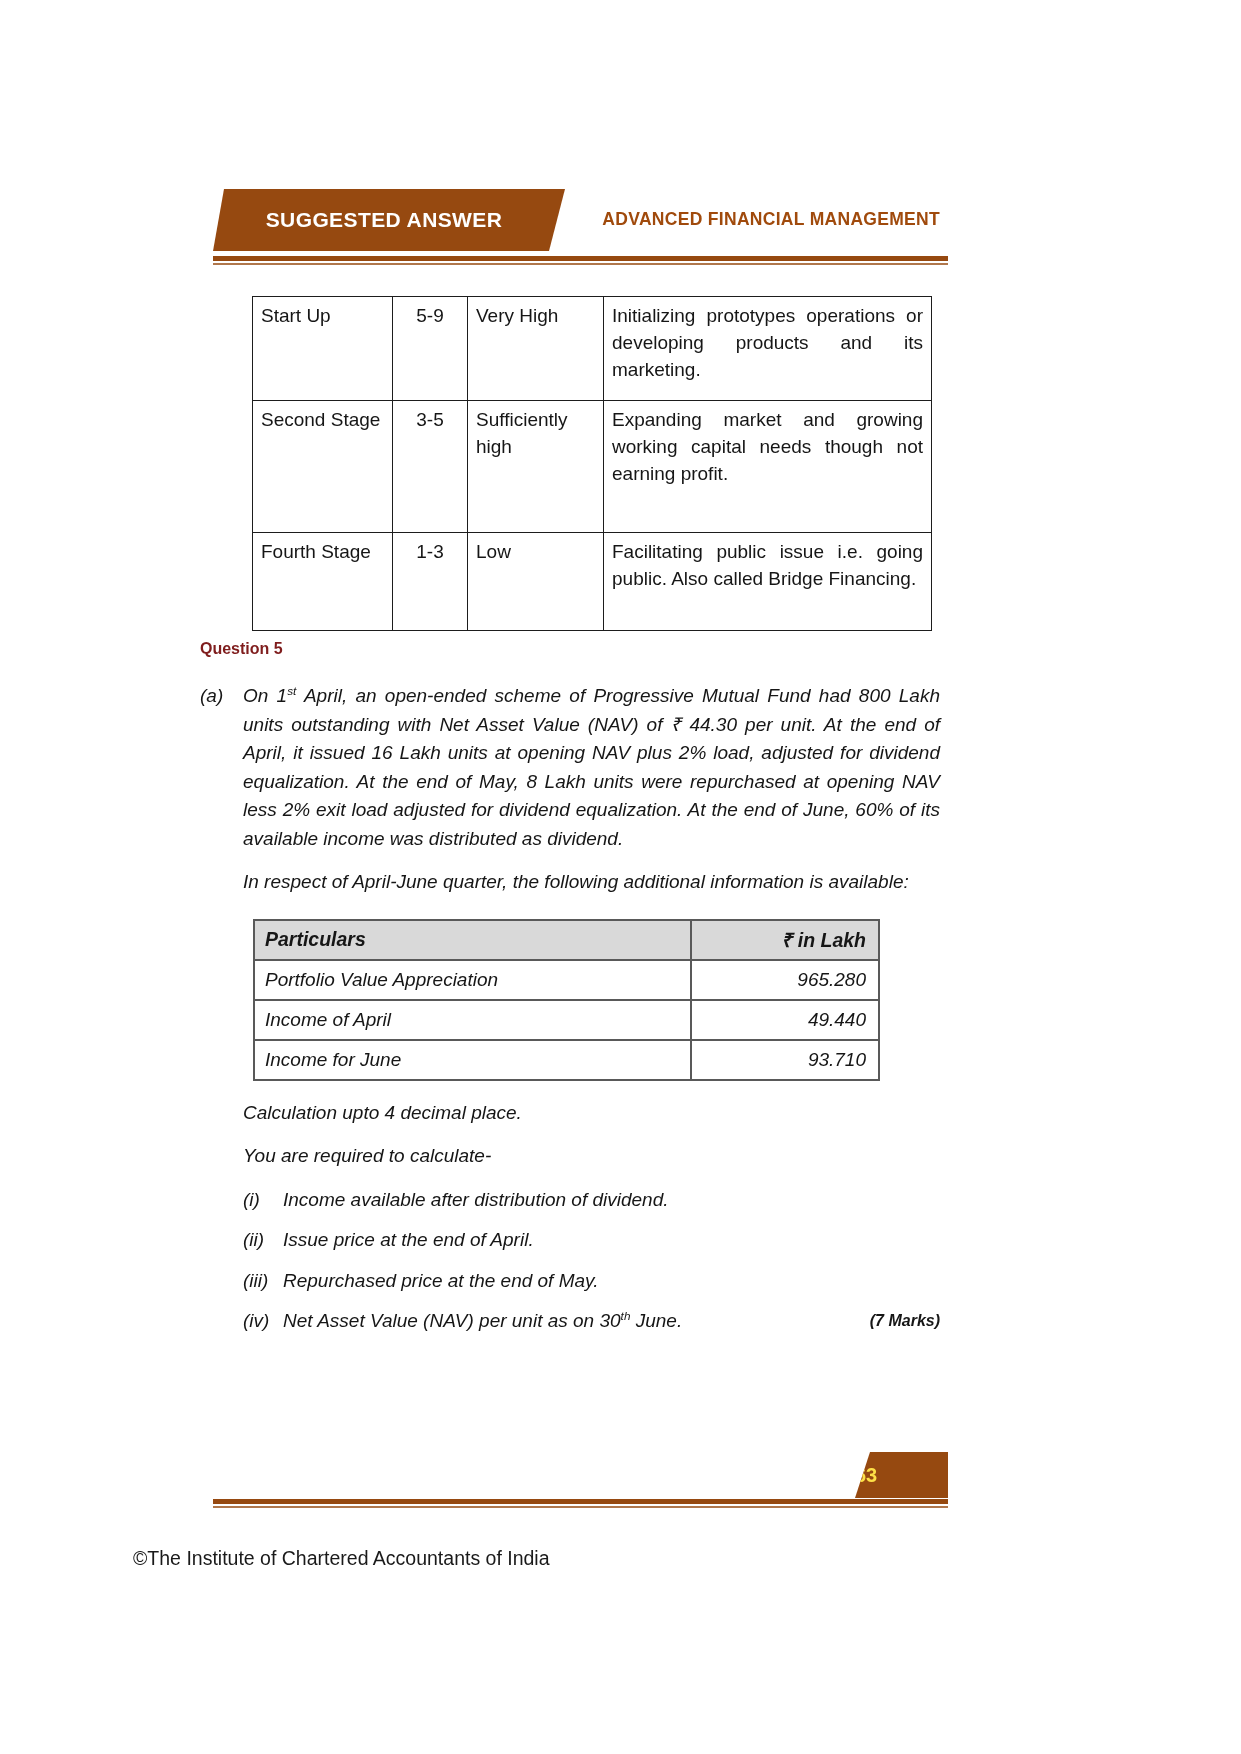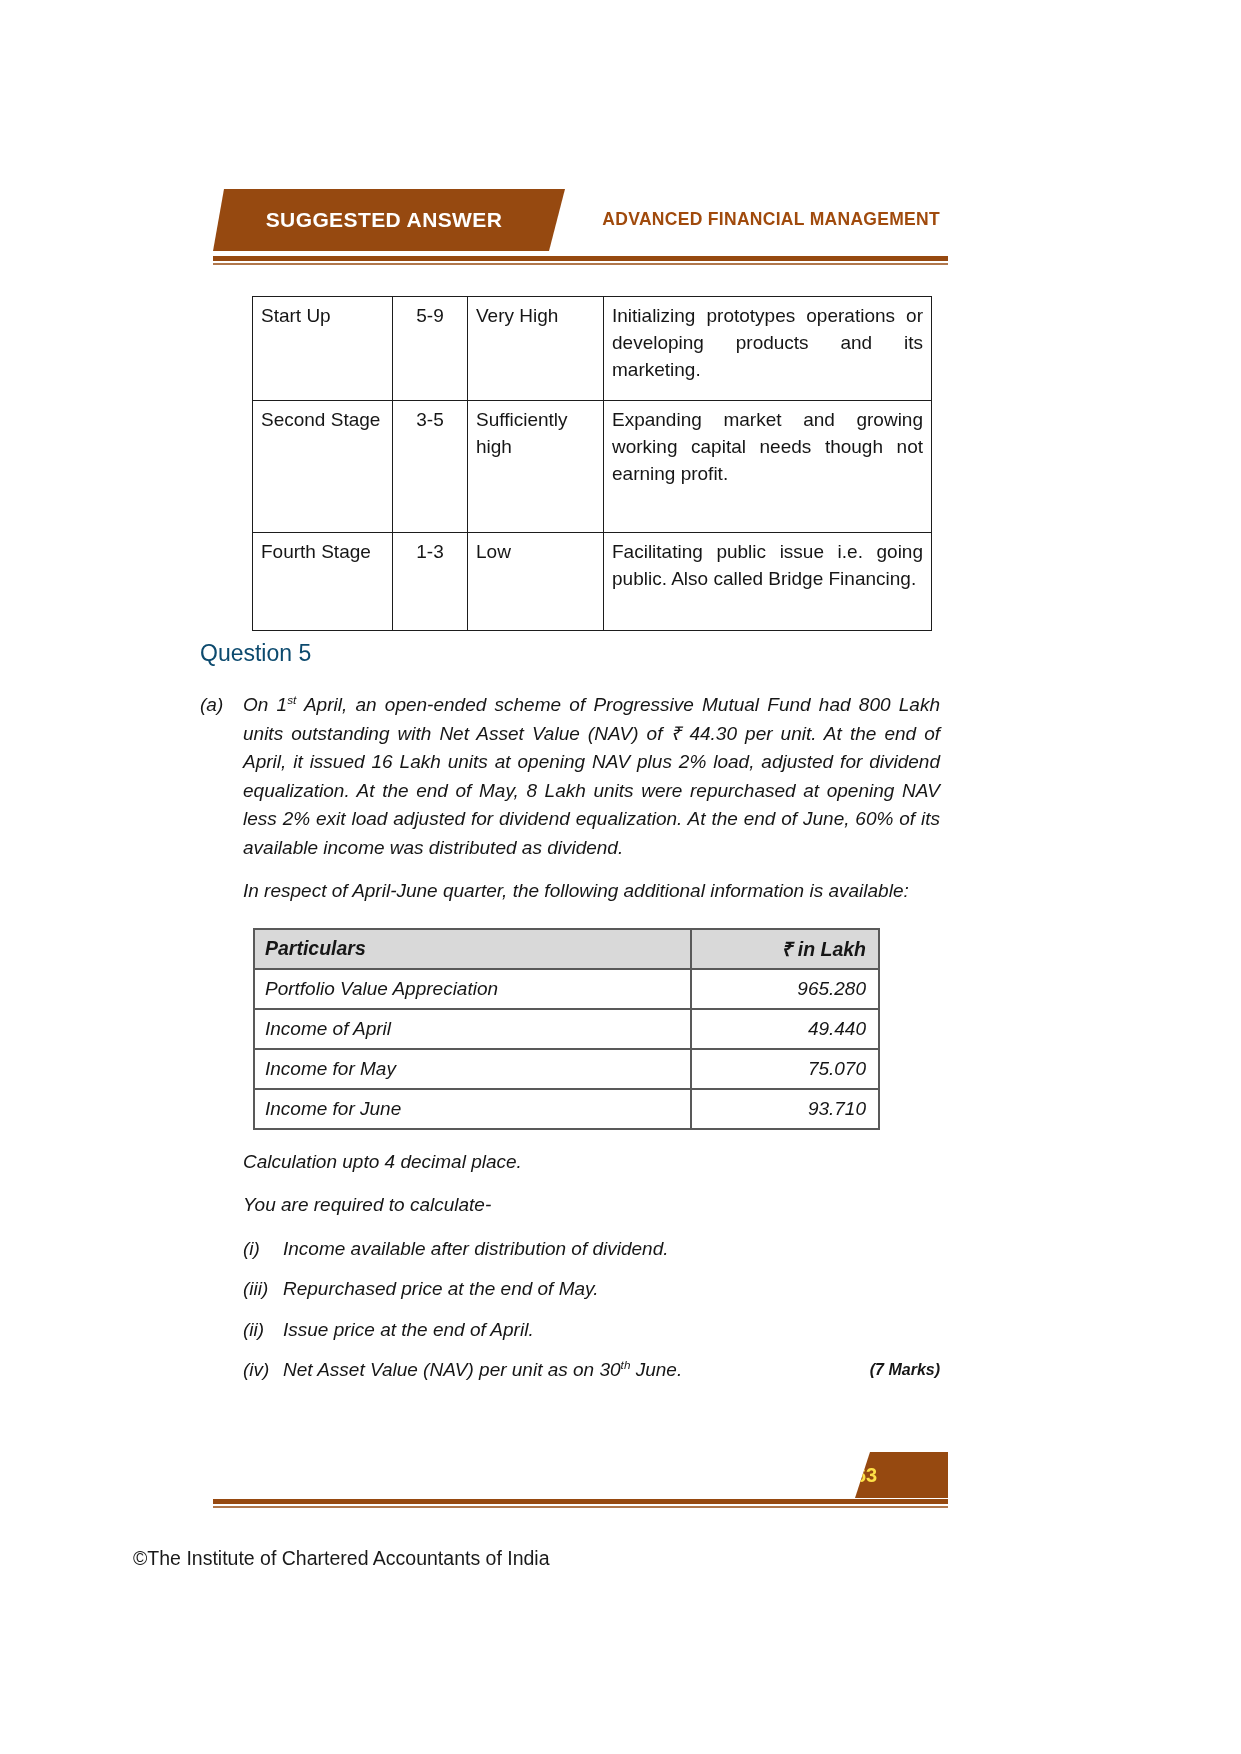--- a/index.html
+++ b/index.html
@@ -49,21 +49,21 @@
     padding:5px 8px 8px 8px;
   }
   .stage-table tr.r1 td{height:104px;box-sizing:border-box;}
   .stage-table tr.r2 td{height:132px;box-sizing:border-box;}
   .stage-table tr.r3 td{height:98px;box-sizing:border-box;}
   .c-center{text-align:center;}
   .c-justify{text-align:justify;}
   
   .content{position:absolute;left:200px;top:640px;width:740px;}
   .q-heading{
-    margin:0 0 24px 0;font-size:23px;font-weight:normal;color:#0c4a6e;
+    margin:0 0 24px 0;font-size:16px;font-weight:bold;color:#7f1d1d;
     font-family:"Liberation Sans",sans-serif;
   }
   .qtext{
     font-style:italic;font-size:19px;line-height:28.5px;margin:0 0 15px 0;
   }
   .just{text-align:justify;}
   .indent{margin-left:43px;}
   .qpara{display:flex;margin:0 0 15px 0;}
   .qlabel{width:43px;flex:none;font-style:italic;font-size:19px;line-height:28.5px;}
   .qpara .qtext{flex:1;margin:0;}
@@ -171,44 +171,40 @@
       <tbody>
         <tr>
           <td>Portfolio Value Appreciation</td>
           <td class="val">965.280</td>
         </tr>
         <tr>
           <td>Income of April</td>
           <td class="val">49.440</td>
         </tr>
         <tr>
-          <td>Income for May</td>
-          <td class="val">75.070</td>
-        </tr>
-        <tr>
           <td>Income for June</td>
           <td class="val">93.710</td>
         </tr>
       </tbody>
     </table>
 
     <p class="qtext indent">Calculation upto 4 decimal place.</p>
     <p class="qtext indent">You are required to calculate-</p>
 
     <div class="req">
       <div class="req-num">(i)</div>
       <div class="req-text">Income available after distribution of dividend.</div>
     </div>
     <div class="req">
+      <div class="req-num">(ii)</div>
+      <div class="req-text">Issue price at the end of April.</div>
+    </div>
+    <div class="req">
       <div class="req-num">(iii)</div>
       <div class="req-text">Repurchased price at the end of May.</div>
-    </div>
-    <div class="req">
-      <div class="req-num">(ii)</div>
-      <div class="req-text">Issue price at the end of April.</div>
     </div>
     <div class="req">
       <div class="req-num">(iv)</div>
       <div class="req-text"><span>Net Asset Value (NAV) per unit as on 30</span><sup>th</sup><span> June.</span></div>
       <div class="marks">(7 Marks)</div>
     </div>
   </div>
 
   <div class="page-badge">
     <span>63</span>

